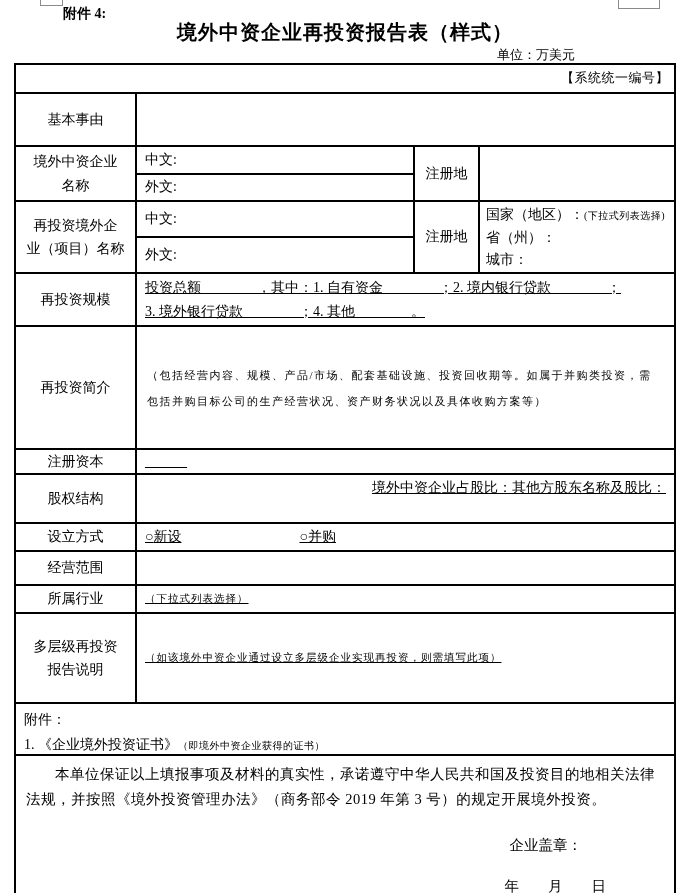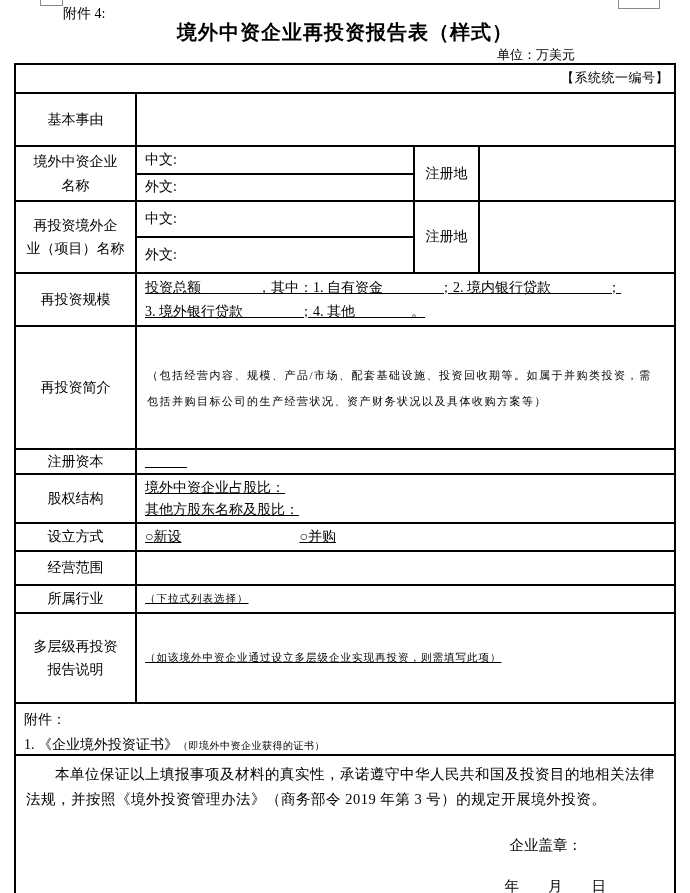--- a/index.html
+++ b/index.html
@@ -3,21 +3,21 @@
 <meta charset="utf-8">
 <style>
   * { box-sizing: border-box; margin: 0; padding: 0; }
   body { background: #fff; font-family: "Liberation Serif", "DejaVu Serif", serif; color: #000; }
   .page { position: relative; width: 690px; height: 893px; background: #ffffff; overflow: hidden; }
 
   .artifact { position: absolute; border: 1px solid #8a8a8a; background: #fff; }
   .artifact-left  { left: 40px; top: -7px; width: 23px; height: 13px; }
   .artifact-right { left: 618px; top: -6px; width: 42px; height: 15px; }
 
-  .attach-label { position: absolute; left: 63px; top: 5px; font-size: 14px; font-weight: normal; }
+  .attach-label { position: absolute; left: 63px; top: 5px; font-size: 14px; font-weight: bold; }
   .doc-title { position: absolute; left: 0; right: 0; top: 19px; text-align: center; font-size: 20px; font-weight: bold; letter-spacing: 1px; }
   .unit-note { position: absolute; top: 46px; right: 115px; font-size: 13px; }
 
   .tbl { position: absolute; left: 14px; top: 63px; width: 662px; border: 2px solid #000; background: #fff; }
   .row { display: flex; border-top: 2px solid #000; align-items: stretch; }
   .row.first { border-top: none; }
 
   .cell { min-width: 0; }
   .label-cell { width: 121px; border-right: 2px solid #000; display: flex; align-items: center; justify-content: center; text-align: center; font-size: 14px; line-height: 1.65; flex: none; padding: 0 2px; }
   .grow { flex: 1; }
@@ -28,21 +28,21 @@
   .subcell { flex: 1; display: flex; align-items: center; padding: 0 8px; font-size: 14px; text-align: right; }
   .subcell.top { border-bottom: 2px solid #000; }
   .reg-cell { width: 65px; border-right: 2px solid #000; display: flex; align-items: center; justify-content: center; font-size: 14px; flex: none; }
   .reg-detail { flex: 1; display: flex; flex-direction: column; justify-content: center; padding: 2px 6px; font-size: 14px; line-height: 22px; }
   .hint-inline { font-size: 10px; letter-spacing: 0.5px; }
 
   .content-cell { padding: 2px 8px; font-size: 14px; text-decoration: underline; }
   .scale-cell { line-height: 24px; display: flex; flex-direction: column; justify-content: center; }
   .intro-cell { display: flex; align-items: center; font-size: 11px; line-height: 26px; letter-spacing: 1.5px; padding: 0 10px; }
   .capital-cell { display: flex; align-items: center; }
-  .equity-cell { display: flex; flex-direction: column; justify-content: center; line-height: 22px; }
+  .equity-cell { display: flex; justify-content: flex-end; line-height: 22px; }
   .setup-cell { display: flex; align-items: center; }
   .setup-cell .opt { display: inline-flex; align-items: center; }
   .setup-cell .opt2 { margin-left: 118px; }
   .industry-cell { display: flex; align-items: center; font-size: 10.5px; letter-spacing: 1px; }
   .multilevel-cell { display: flex; align-items: center; font-size: 10.5px; letter-spacing: 1px; }
 
   .attach-row-cell { width: 100%; padding: 3px 8px; font-size: 14px; line-height: 25px; }
   .attach-note { font-size: 10px; letter-spacing: 0.5px; }
 
   .decl-cell { width: 100%; font-size: 14.5px; }
@@ -117,20 +117,27 @@
       </div>
       <div class="namegroup">
         <div class="subcell top">
           <span>中文:</span>
         </div>
         <div class="subcell">
           <span>外文:</span>
         </div>
       </div>
       <div class="cell reg-cell">注册地</div>
+      <div class="cell reg-detail">
+        <div>
+          <span>国家（地区）：</span><span class="hint-inline">(下拉式列表选择)</span>
+        </div>
+        <div>省（州）：</div>
+        <div>城市：</div>
+      </div>
     </div>
 
     <div class="row r-scale">
       <div class="cell label-cell">再投资规模</div>
       <div class="cell grow content-cell scale-cell">
         <div>投资总额________，其中：1. 自有资金________；2. 境内银行贷款________；</div>
         <div>3. 境外银行贷款________；4. 其他________。</div>
       </div>
     </div>
 

